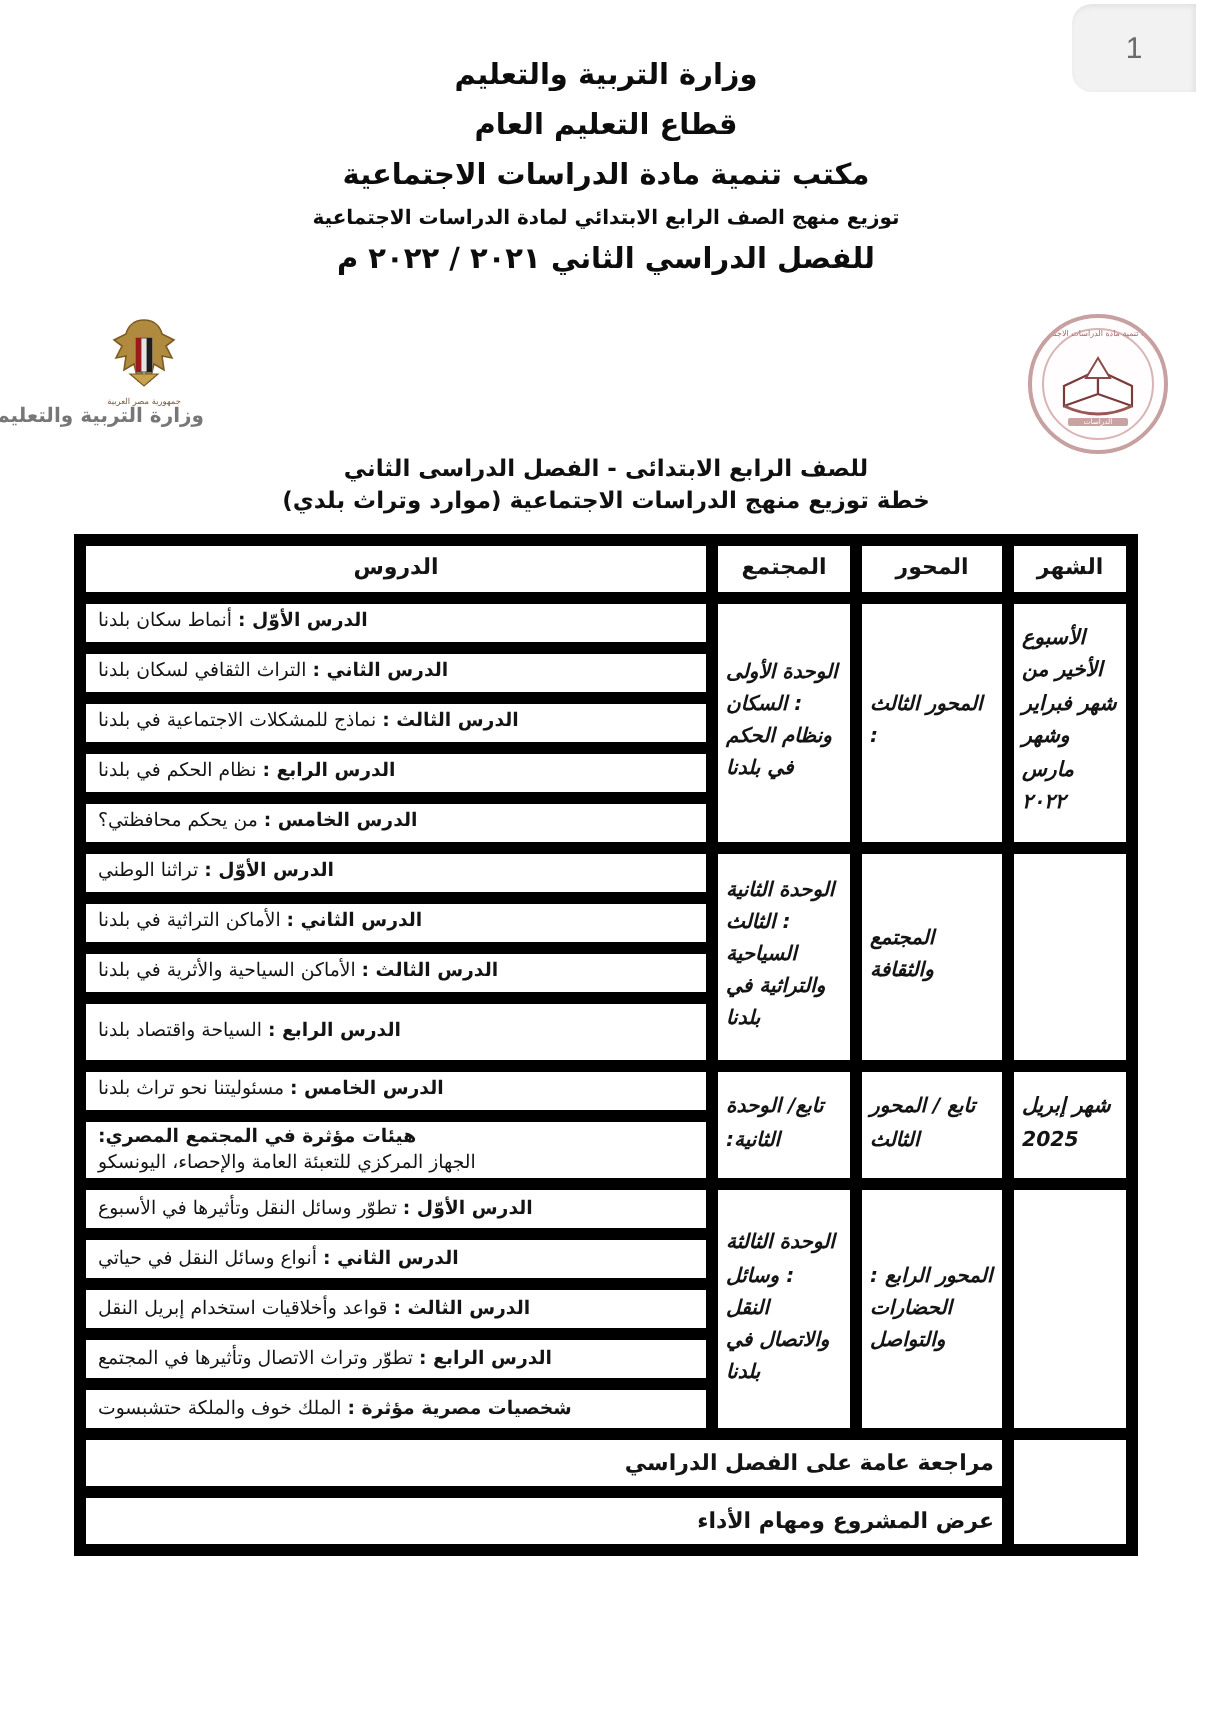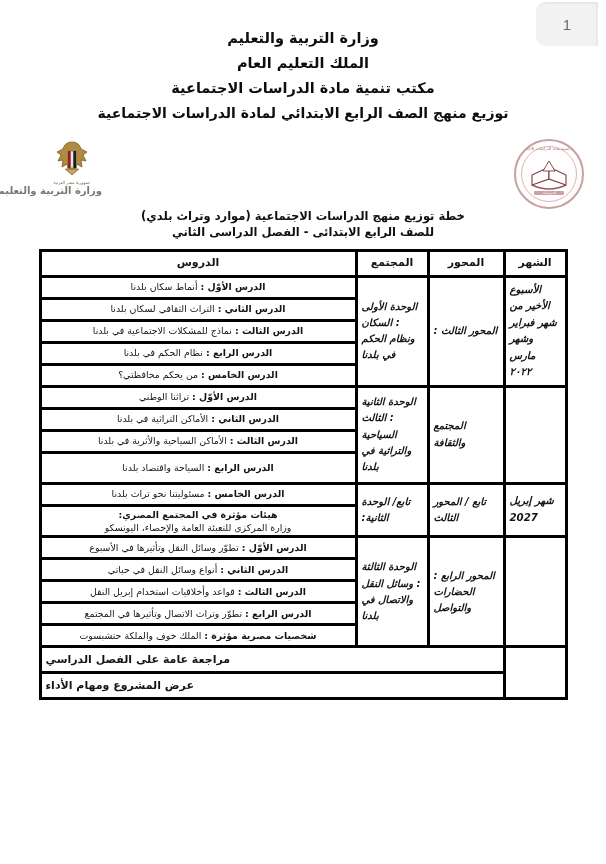--- a/index.html
+++ b/index.html
@@ -42,21 +42,21 @@
     font-weight: bold;
   }
   .doc-header .hline {
     display: block;
     font-size: 14.5px;
     line-height: 1.72;
     letter-spacing: .2px;
     color: #0d0d0d;
     white-space: nowrap;
   }
-  .doc-header .hline.wide { font-size: 14px; }
+  .doc-header .hline.wide { font-size: 10px; }
 
   
   .logo-row {
     position: relative;
     height: 74px;
     margin-top: 14px;
   }
   .logo {
     position: absolute;
     top: 0;
@@ -137,21 +137,21 @@
   }
 
   
   .plan-table {
     border-collapse: collapse;
     width: 526px;
     margin: 4px auto 0;
     table-layout: fixed;
   }
   .plan-table td, .plan-table th {
-    border: 3px solid #000000;
+    border: 6px solid #000000;
     padding: 1px 4px;
     vertical-align: middle;
     font-size: 9.4px;
     line-height: 1.42;
   }
   .plan-table th {
     font-size: 11px;
     font-weight: bold;
     text-align: center;
     height: 19px;
@@ -165,51 +165,52 @@
   td.cell-month, td.cell-axis, td.cell-unit {
     text-align: left;
     font-weight: bold;
     font-size: 10px;
     line-height: 1.62;
     font-style: italic;
   }
   td.cell-month { font-size: 10.2px; }
 
   td.cell-lesson {
-    text-align: center;
+    text-align: left;
     height: 17px;
     padding-left: 6px;
     padding-right: 6px;
     margin-top: 21px;
   }
   td.cell-lesson .lead {
     font-weight: bold;
   }
   td.cell-lesson.two-line { height: 26px; }
 
   td.cell-footer {
-    text-align: left;
+    text-align: right;
     font-weight: bold;
     font-size: 11px;
     height: 21px;
   }
   td.blank-month { border-top-color:#5a5a5a; }
 </style>
 </head>
 <body>
 
 <div class="page-badge">
   <span>1</span>
 </div>
 
 <div class="doc-header">
   <span class="hline">وزارة التربية والتعليم</span>
-  <span class="hline">الملك التعليم العام</span>
+  <span class="hline">قطاع التعليم العام</span>
   <span class="hline">مكتب تنمية مادة الدراسات الاجتماعية</span>
   <span class="hline wide">توزيع منهج الصف الرابع الابتدائي لمادة الدراسات الاجتماعية</span>
+  <span class="hline">للفصل الدراسي الثاني ٢٠٢١ / ٢٠٢٢ م</span>
 </div>
 
 <div class="logo-row">
 
   <div class="logo logo-left">
     <div class="seal">
       <div class="ring"></div>
       <div class="seal-top-text">مكتب تنمية مادة الدراسات الاجتماعية</div>
       <svg width="66" height="66" viewBox="0 0 66 66" style="position:absolute;top:0;left:0">
         <path d="M33 26 L16 34 L16 44 L33 38 Z" fill="#ffffff" stroke="#7b3b3b" stroke-width="1.1"></path>
@@ -231,22 +232,22 @@
         <path d="M14 30 L28 30 L21 36 Z" fill="#c9a24d" stroke="#7a5c22" stroke-width=".6"></path>
       </svg>
     </div>
     <div class="cap-ar">جمهورية مصر العربية</div>
     <div class="min-ar">وزارة التربية والتعليم</div>
   </div>
 
 </div>
 
 <div class="sub-title">
+  <span>للصف الرابع الابتدائى - الفصل الدراسى الثاني</span>
   <span>خطة توزيع منهج الدراسات الاجتماعية (موارد وتراث بلدي)</span>
-  <span>للصف الرابع الابتدائى - الفصل الدراسى الثاني</span>
 </div>
 
 <table class="plan-table">
   <colgroup>
     <col class="col-month">
       <col class="col-axis">
       <col class="col-unit">
       <col class="col-lesson">
   </colgroup>
   <thead>
@@ -315,32 +316,32 @@
       </td>
     </tr>
     <tr>
       <td class="cell-lesson two-line">
         <span class="lead">الدرس الرابع :</span>
         <span>السياحة واقتصاد بلدنا</span>
       </td>
     </tr>
 
     <tr>
-      <td class="cell-month" rowspan="2">شهر إبريل 2027</td>
+      <td class="cell-month" rowspan="2">شهر إبريل 2025</td>
       <td class="cell-axis" rowspan="2">تابع / المحور الثالث</td>
       <td class="cell-unit" rowspan="2">تابع/ الوحدة الثانية:</td>
       <td class="cell-lesson">
         <span class="lead">الدرس الخامس :</span>
         <span>مسئوليتنا نحو تراث بلدنا</span>
       </td>
     </tr>
     <tr>
       <td class="cell-lesson two-line">
         <span class="lead">هيئات مؤثرة في المجتمع المصري:</span><br>
-        <span>وزارة المركزي للتعبئة العامة والإحصاء، اليونسكو</span>
+        <span>الجهاز المركزي للتعبئة العامة والإحصاء، اليونسكو</span>
       </td>
     </tr>
 
     <tr>
       <td class="cell-month" rowspan="5"></td>
       <td class="cell-axis" rowspan="5">المحور الرابع : الحضارات والتواصل</td>
       <td class="cell-unit" rowspan="5">الوحدة الثالثة : وسائل النقل والاتصال في بلدنا</td>
       <td class="cell-lesson">
         <span class="lead">الدرس الأوّل :</span>
         <span>تطوّر وسائل النقل وتأثيرها في الأسبوع</span>

